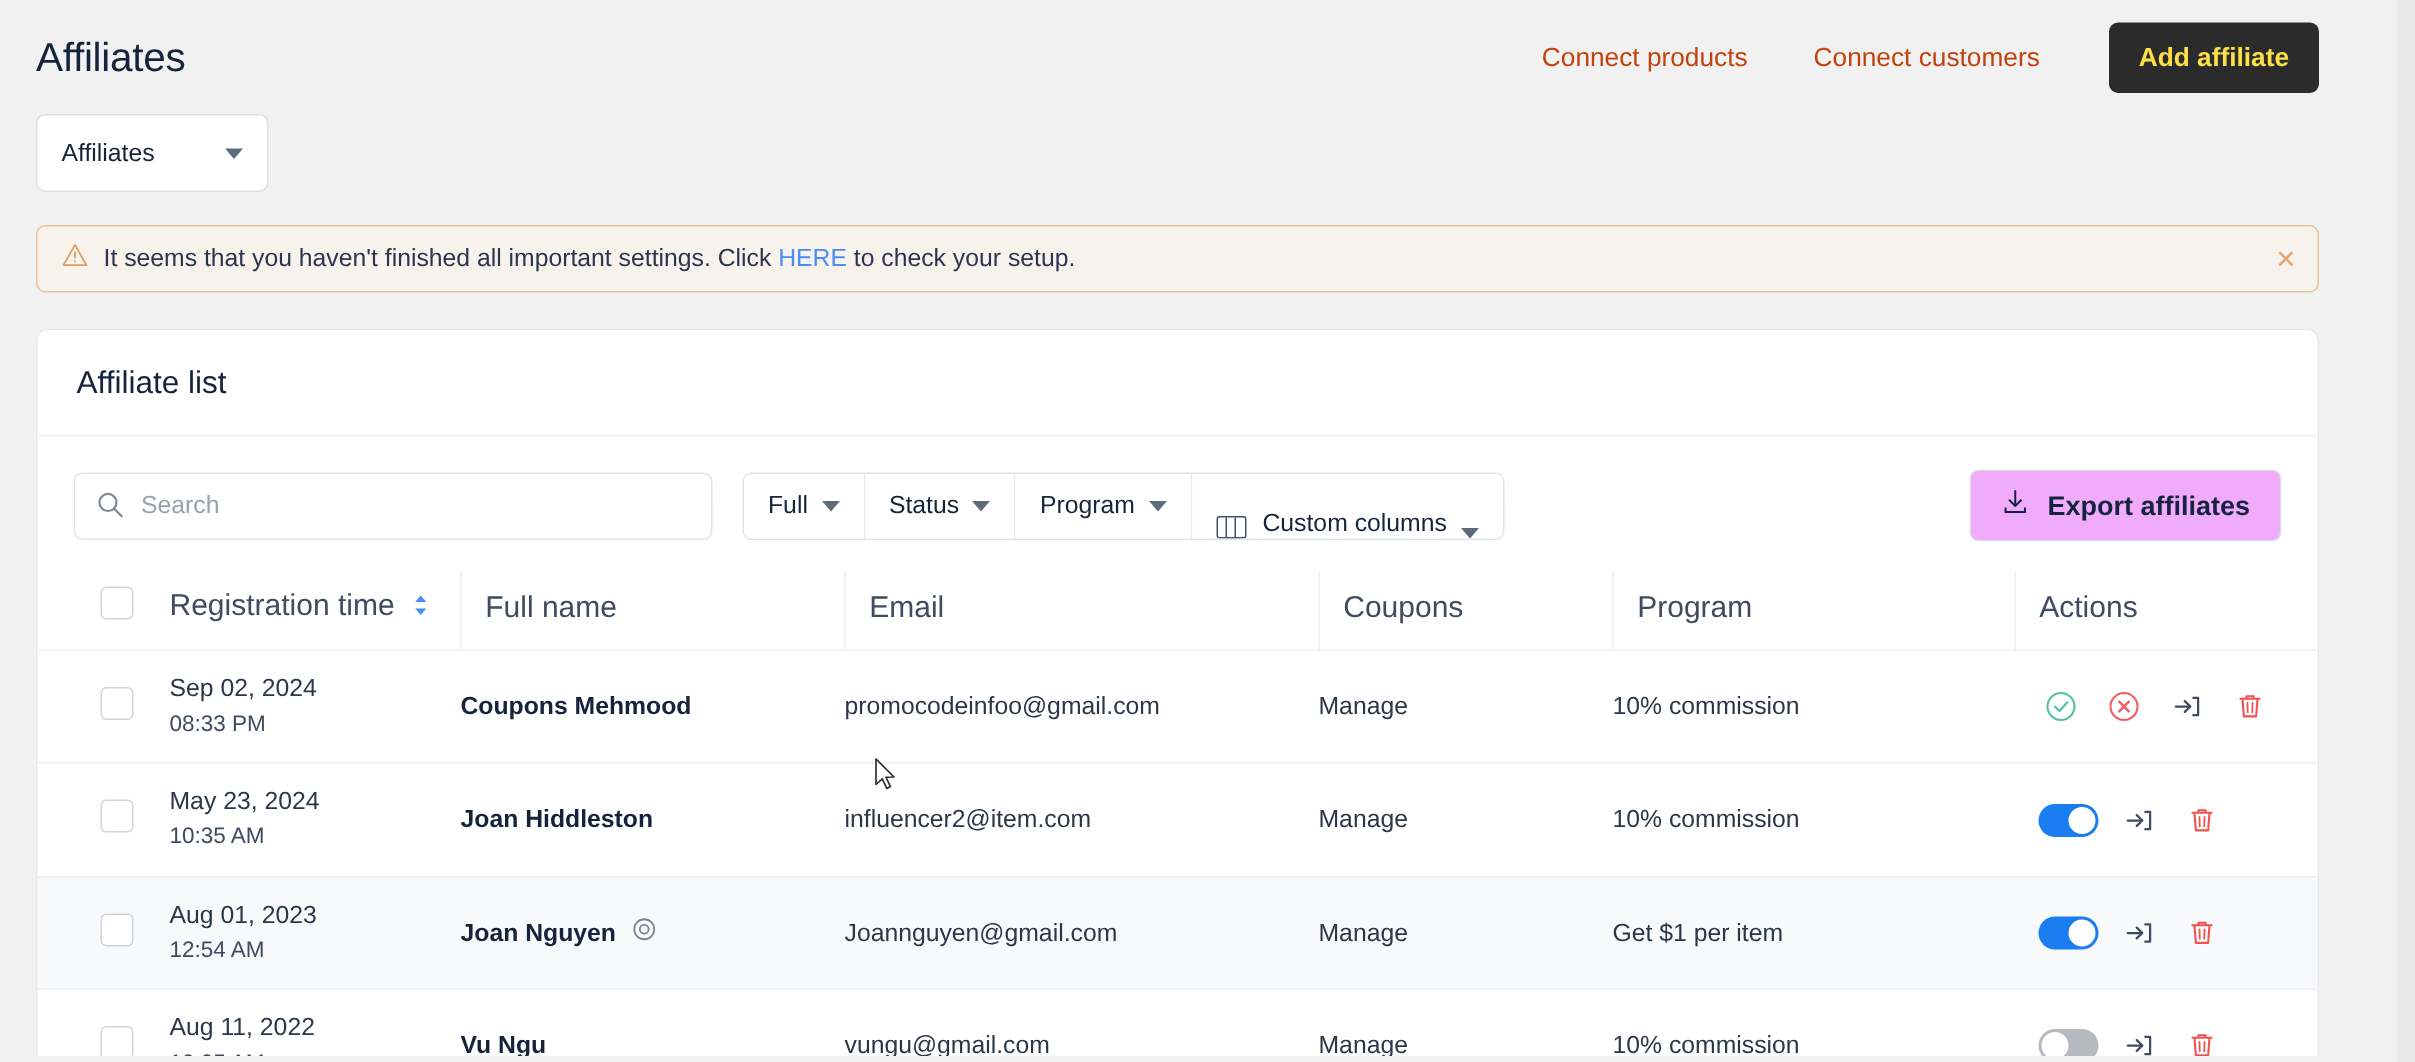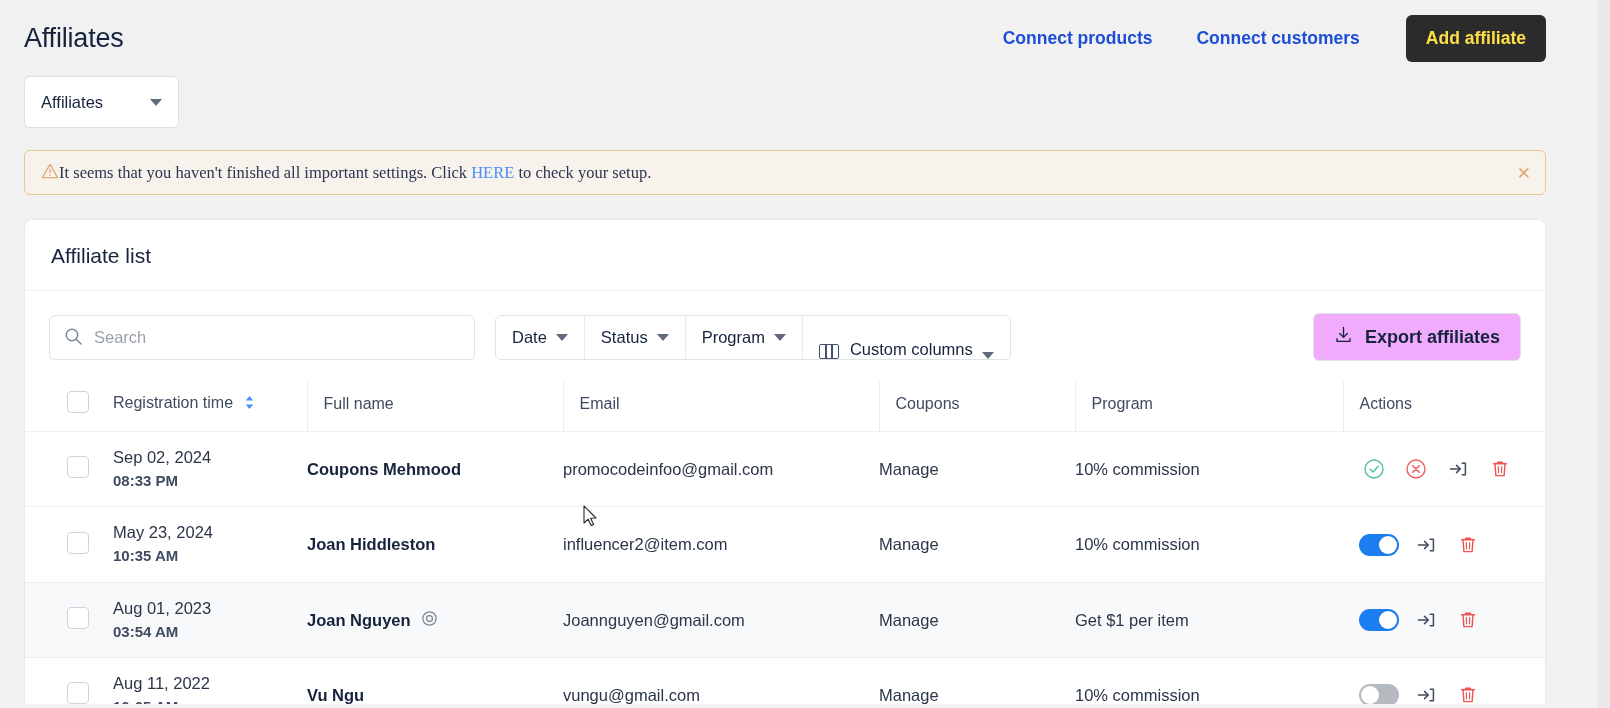--- a/index.html
+++ b/index.html
@@ -44,23 +44,23 @@
     font-weight: 400;
     color: #16233d;
     letter-spacing: -0.2px;
   }
   .header-actions {
     display: flex;
     align-items: center;
     gap: 0px;
   }
   .link-btn {
-    color: #1d4ed8;
+    color: #c2410c;
     font-size: 17.5px;
-    font-weight: 700;
+    font-weight: 400;
     text-decoration: none;
     padding: 10px 22px;
     cursor: pointer;
     white-space: nowrap;
   }
   .primary-btn {
     background: #2b2b2b;
     color: #fde047;
     font-size: 17.5px;
     font-weight: 700;
@@ -107,22 +107,21 @@
     border: 1px solid #e8c49a;
     border-radius: 6px;
     height: 45px;
     display: flex;
     align-items: center;
     padding: 0 16px;
   }
   .alert-text {
     font-size: 16.5px;
     color: #2c3550;
-    margin-left: 0;
-    font-family: Liberation Serif, serif;
+    margin-left: 10px;
   }
   .alert-text a {
     color: #4b8df8;
     text-decoration: none;
   }
   .alert-close {
     position: absolute;
     right: 14px;
     top: 50%;
     transform: translateY(-50%);
@@ -238,21 +237,21 @@
   }
 
   
   table {
     width: 100%;
     border-collapse: collapse;
     table-layout: fixed;
   }
   thead th {
     font-weight: 400;
-    font-size: 16px;
+    font-size: 20px;
     color: #3f4b60;
     text-align: left;
     padding: 10px 0 14px 0;
     border-bottom: 1px solid #edeff2;
     vertical-align: middle;
   }
   .col-sep { border-left: 1px solid #edeff2; padding-left: 16px !important; }
   th.c-check, td.c-check { width: 88px; padding-left: 42px !important; }
   th.c-date,  td.c-date  { width: 194px; }
   th.c-name,  td.c-name  { width: 256px; }
@@ -264,21 +263,21 @@
   tbody td {
     border-bottom: 1px solid #edeff2;
     padding: 14px 0;
     font-size: 16.5px;
     color: #2b3648;
     vertical-align: middle;
     height: 69px;
   }
   tbody tr.highlight td { background: #f8f9fa; }
   .date-main { color: #2b3648; font-size: 16.5px; line-height: 1.45; }
-  .date-sub  { color: #3f4b60; font-size: 15px; line-height: 1.5; font-weight: bold; }
+  .date-sub  { color: #3f4b60; font-size: 15px; line-height: 1.5; }
   .fullname { font-weight: 700; color: #16233d; display: inline-flex; align-items: center; gap: 9px; }
   .email { color: #2b3648; }
   .manage { color: #2b3648; }
   .prog  { color: #2b3648; }
 
   .cb {
     width: 22px; height: 22px;
     border: 1px solid #cfd4db;
     border-radius: 4px;
     background: #fff;
@@ -374,21 +373,21 @@
             <svg width="19" height="19" viewBox="0 0 20 20">
               <circle cx="8.4" cy="8.4" r="6" fill="none" stroke="#7d8694" stroke-width="1.5"></circle>
               <line x1="12.8" y1="12.8" x2="18" y2="18" stroke="#7d8694" stroke-width="1.5" stroke-linecap="round"></line>
             </svg>
           </span>
           <input class="search-input" type="text" placeholder="Search" style="">
         </div>
 
         <div class="filter-group">
           <div class="filter-btn">
-            <span>Date</span>
+            <span>Full</span>
             <span class="caret"></span>
           </div>
           <div class="filter-btn">
             <span>Status</span>
             <span class="caret"></span>
           </div>
           <div class="filter-btn">
             <span>Program</span>
             <span class="caret"></span>
           </div>
@@ -513,21 +512,21 @@
                   </svg>
                 </span>
               </div>
             </td>
           </tr>
 
           <tr class="highlight">
             <td class="c-check"><span class="cb"></span></td>
             <td class="c-date">
               <div class="date-main">Aug 01, 2023</div>
-              <div class="date-sub">03:54 AM</div>
+              <div class="date-sub">12:54 AM</div>
             </td>
             <td class="c-name">
               <span class="fullname">
                 <span>Joan Nguyen</span>
                 <span>
                   <svg width="19" height="19" viewBox="0 0 20 20">
                     <circle cx="10" cy="10" r="7" fill="none" stroke="#7d8694" stroke-width="1.3"></circle>
                     <circle cx="10" cy="10" r="3.1" fill="none" stroke="#7d8694" stroke-width="1.3"></circle>
                   </svg>
                 </span>

